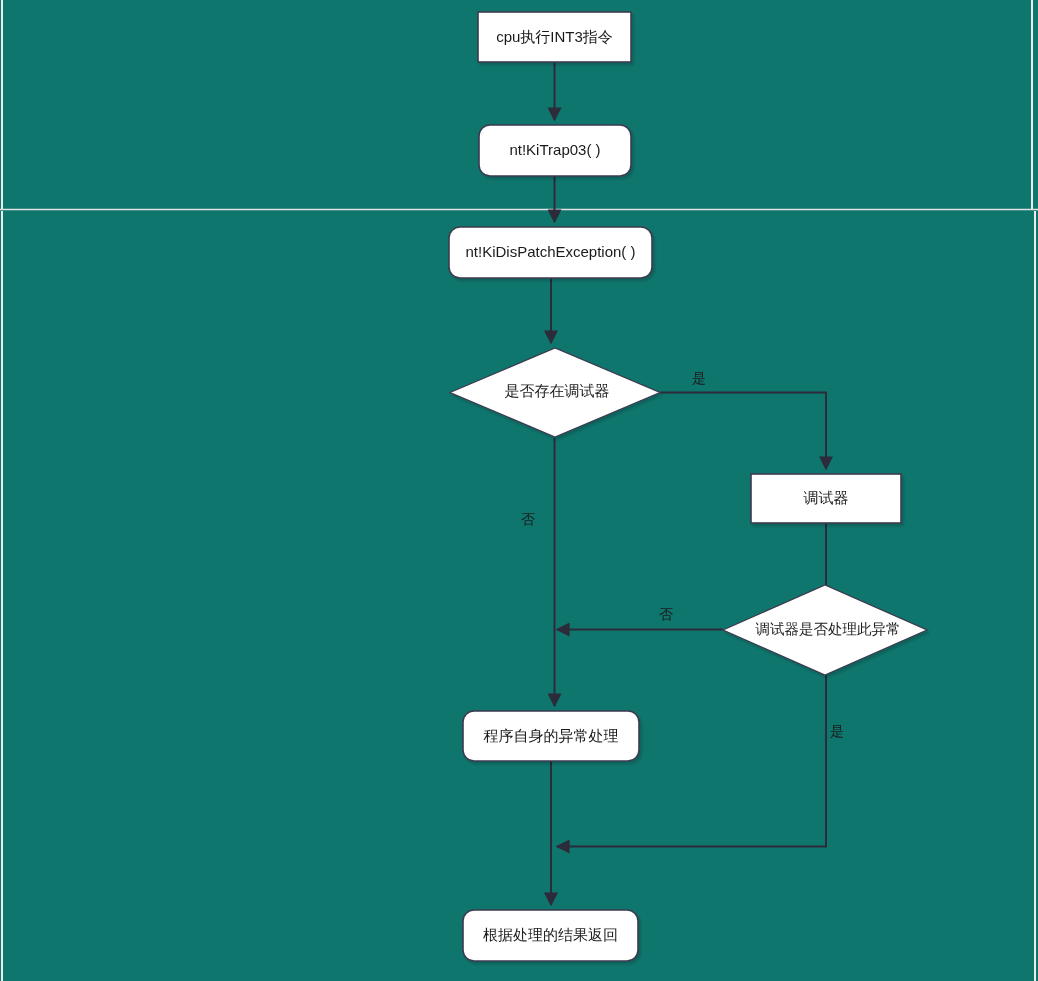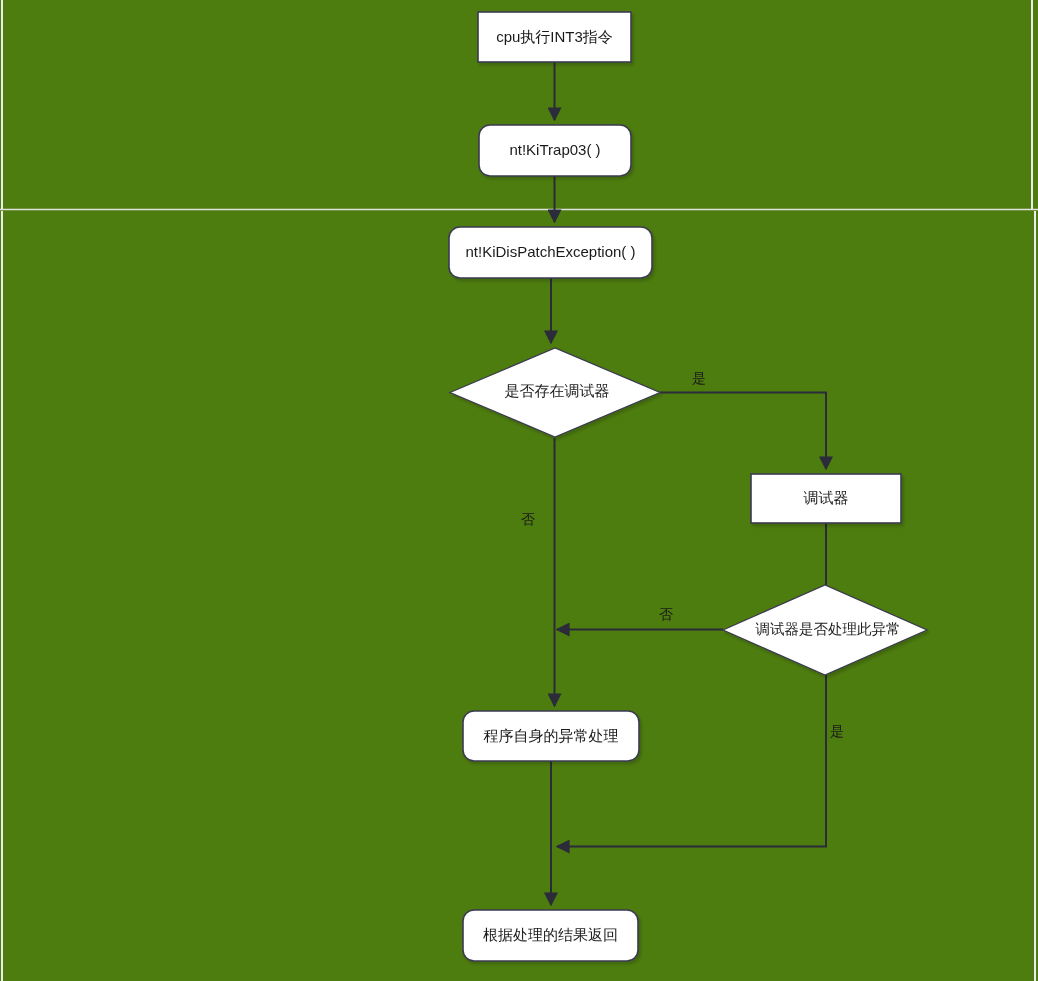--- a/index.html
+++ b/index.html
@@ -10,21 +10,21 @@
   body {
     width: 1038px;
     height: 981px;
     overflow: hidden;
     font-family: "Liberation Sans", "DejaVu Sans", sans-serif;
   }
   #canvas {
     position: relative;
     width: 1038px;
     height: 981px;
-    background: #4d7c0f;
+    background: #0f766e;
   }
   svg.flow {
     position: absolute;
     top: 0;
     left: 0;
     width: 1038px;
     height: 981px;
   }
   .node-shape {
     fill: #ffffff;

